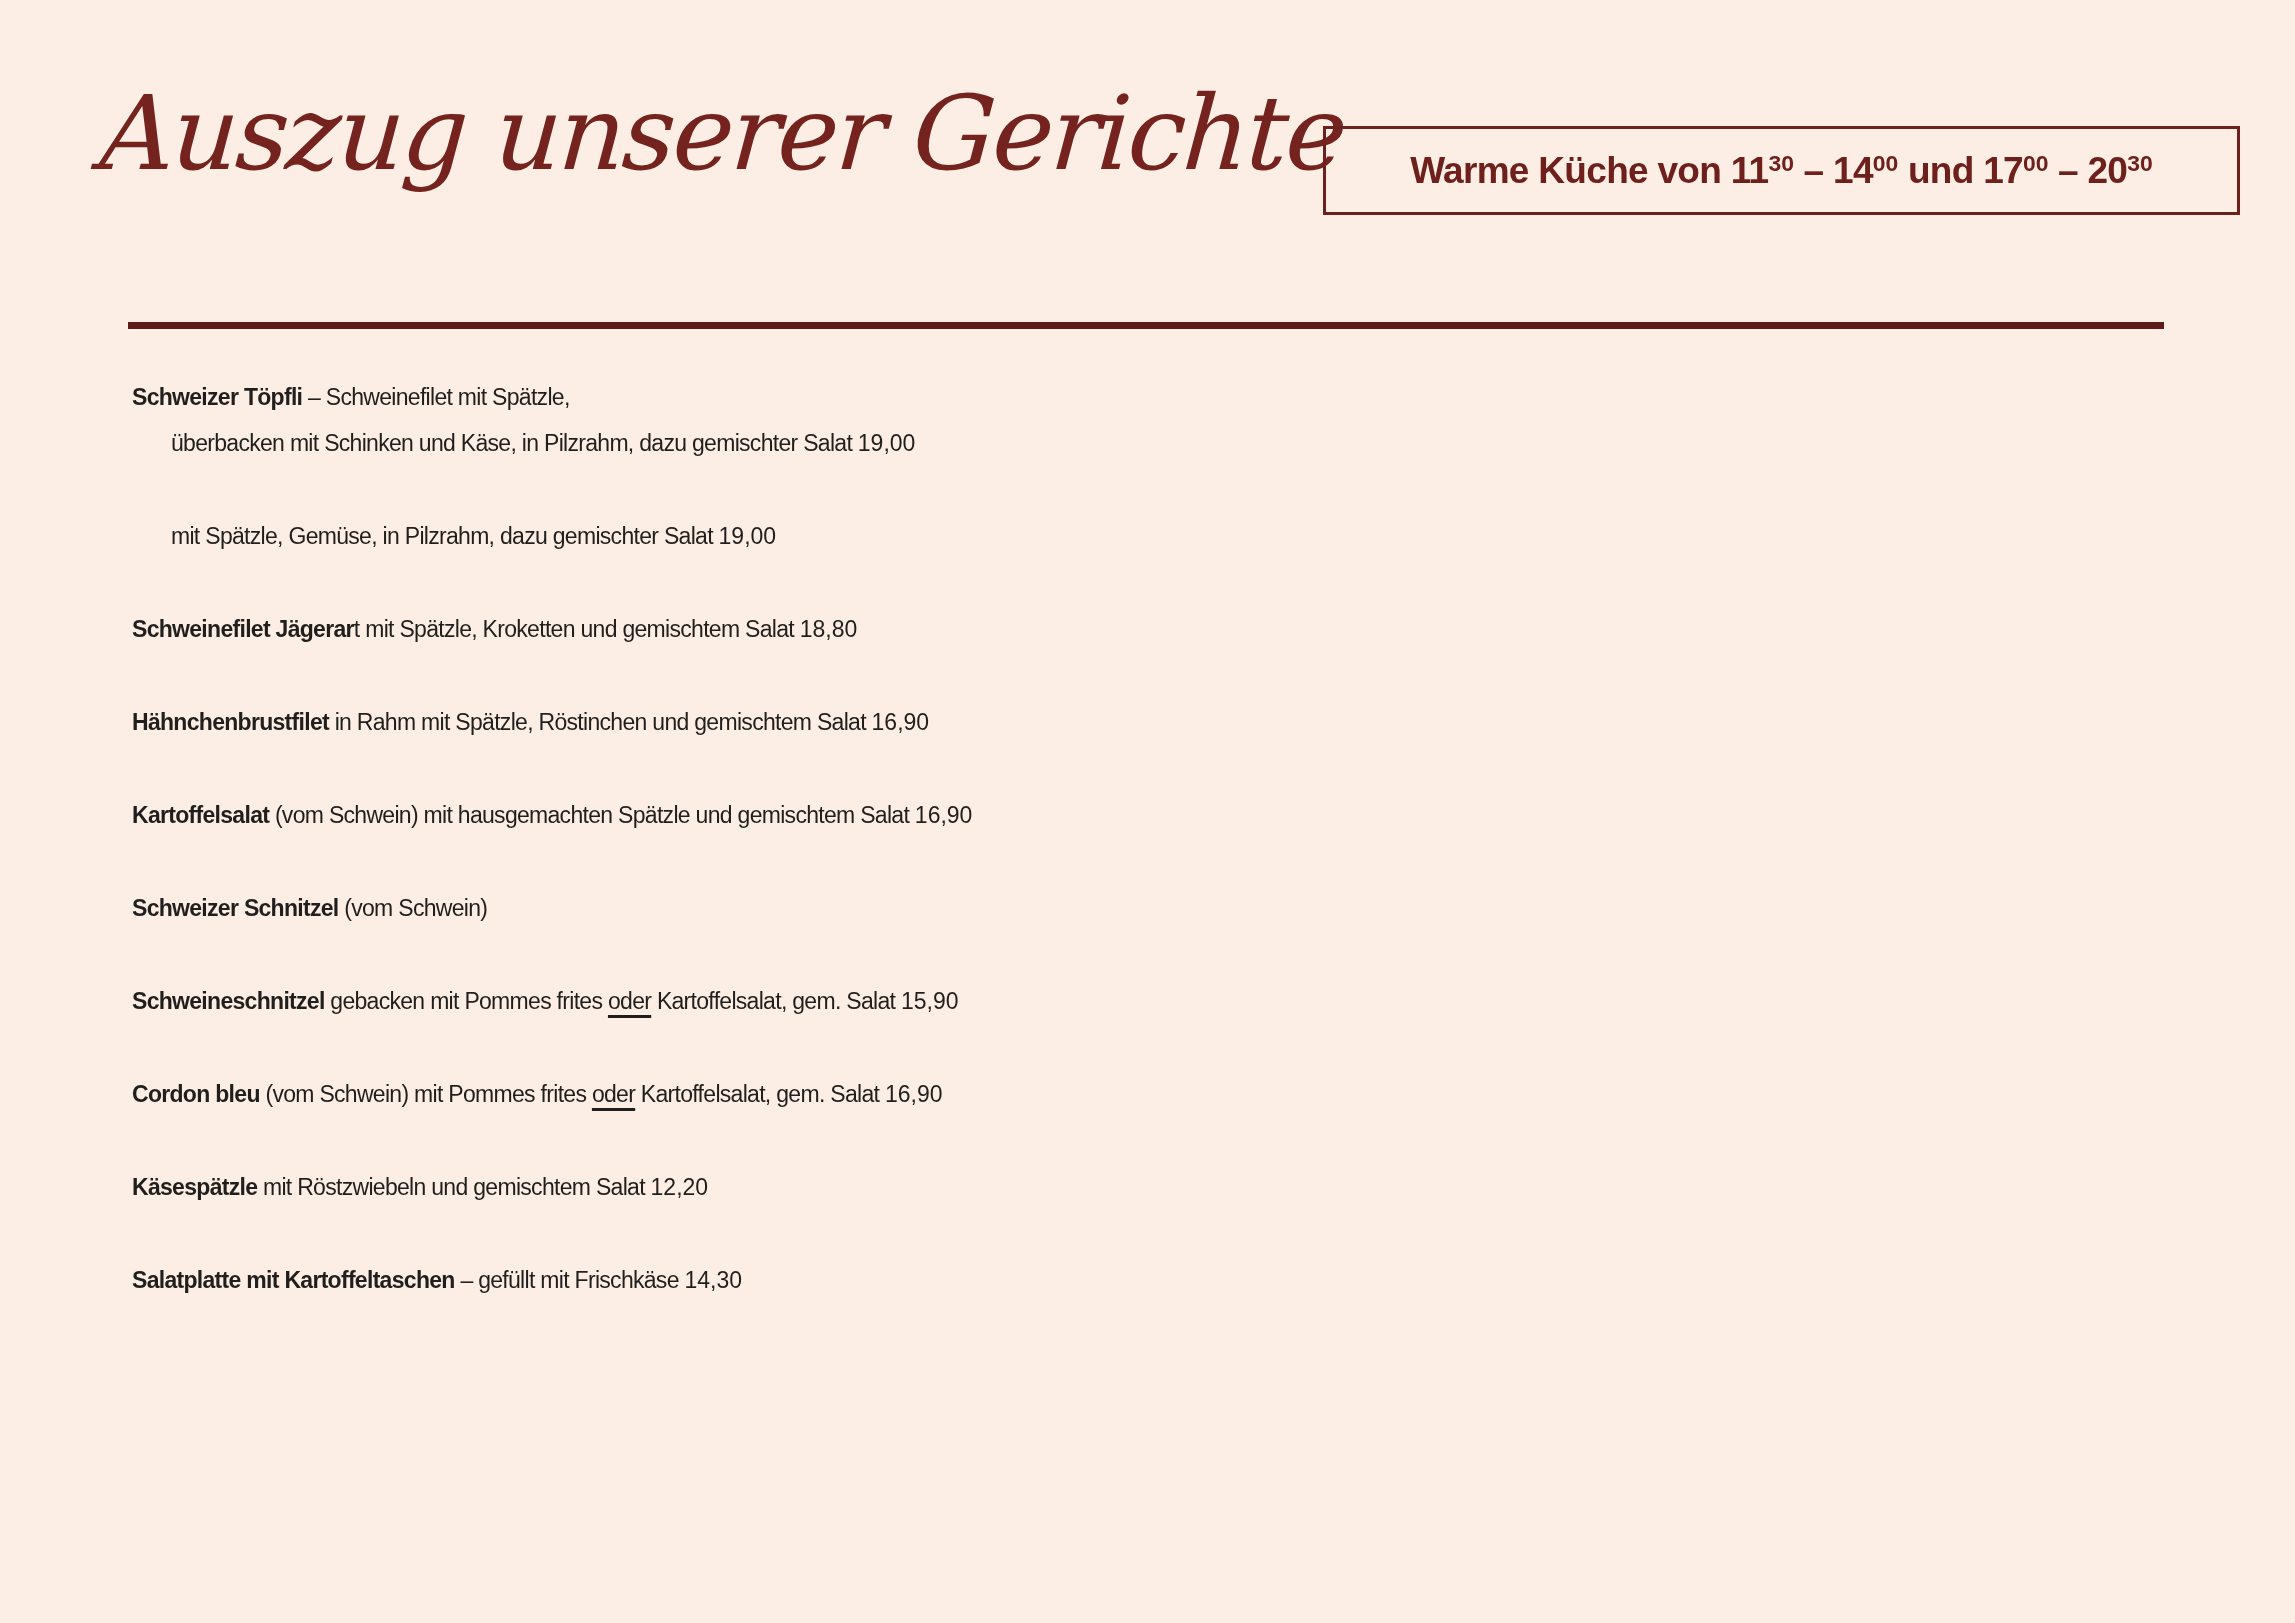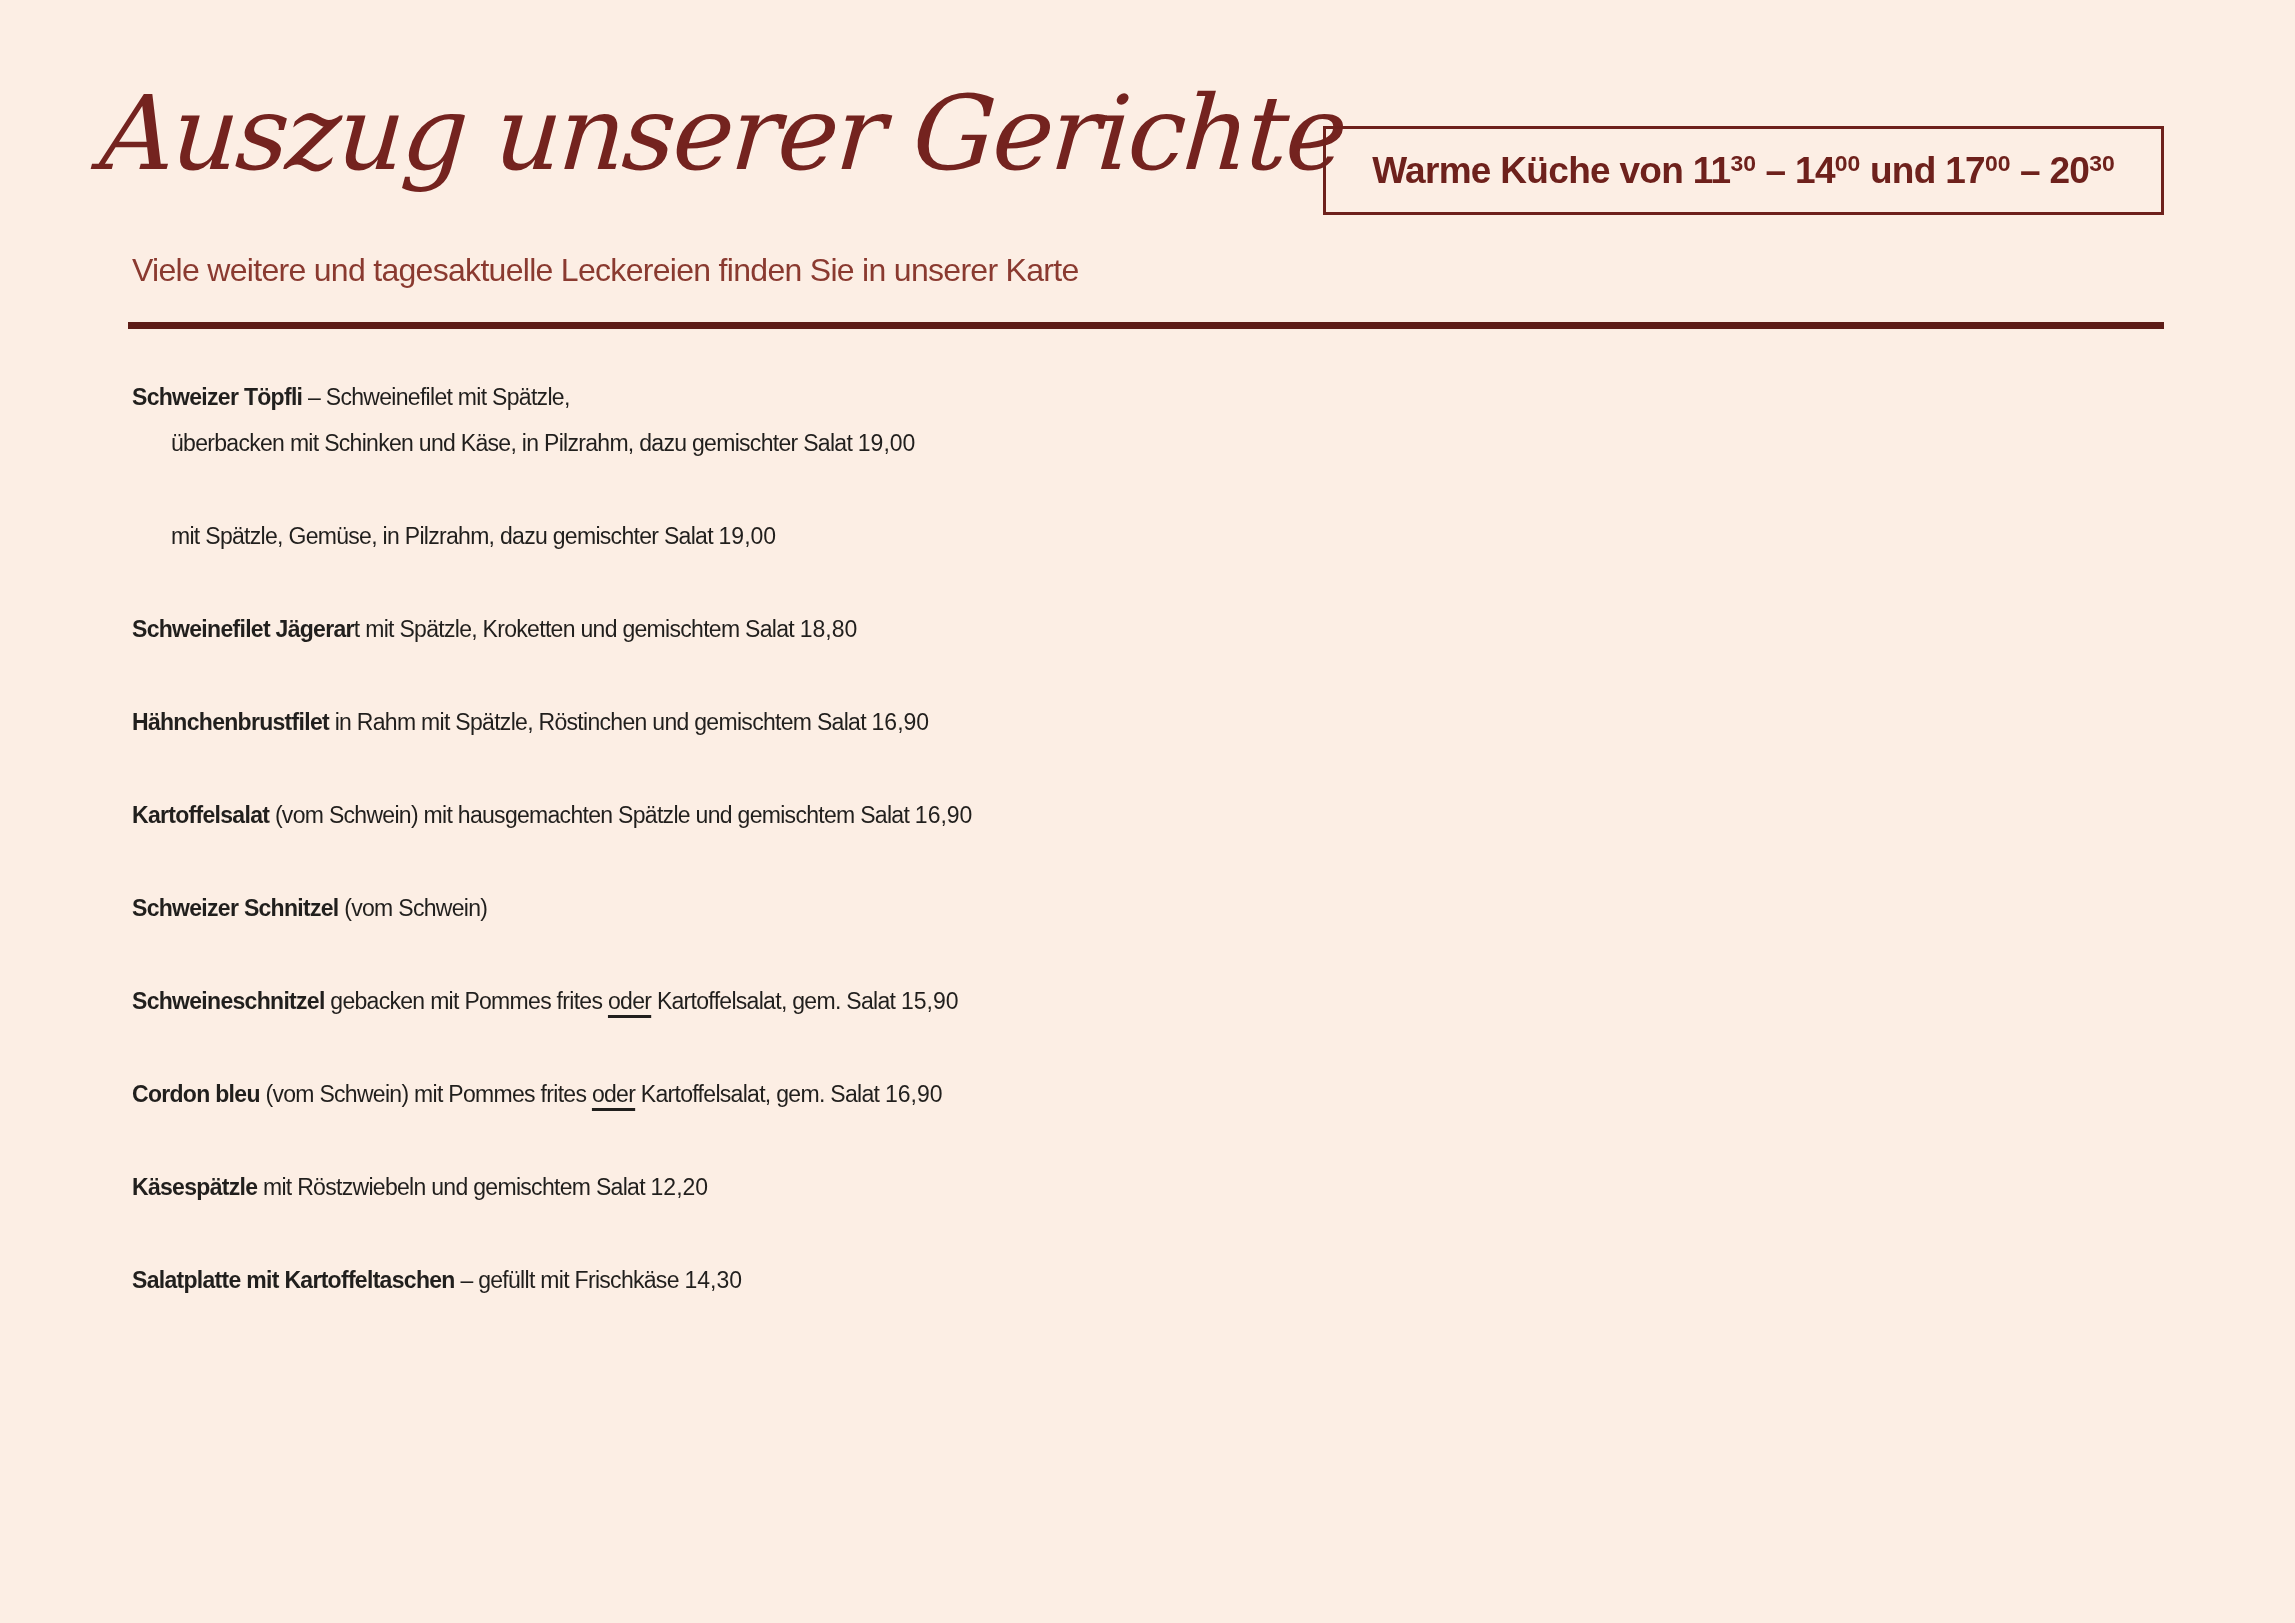--- a/index.html
+++ b/index.html
@@ -40,21 +40,21 @@
     font-size: 32px;
     line-height: 38px;
     letter-spacing: -0.7px;
     color: #8a3a30;
     white-space: nowrap;
   }
   .hours-box {
     position: absolute;
     left: 1323px;
     top: 126px;
-    width: 841px;
+    width: 917px;
     height: 89px;
     box-sizing: border-box;
     border: 3.9px solid #6e211c;
     display: flex;
     align-items: center;
     justify-content: center;
     color: #6e211c;
     font-weight: bold;
     font-size: 37px;
     letter-spacing: -0.7px;
@@ -99,21 +99,20 @@
   .price { letter-spacing: 0; }
 </style>
 </head>
 <body>
 
 <div class="page">
   <h1 class="title">Auszug unserer Gerichte</h1>
   <div class="hours-box">
     <span><span>Warme Küche von 11</span><span class="sup">30</span><span> – 14</span><span class="sup">00</span><span> und 17</span><span class="sup">00</span><span> – 20</span><span class="sup">30</span></span>
   </div>
-  <div class="subtitle">Viele weitere und tagesaktuelle Leckereien finden Sie in unserer Karte</div>
   <div class="divider"></div>
   <div class="menu-list">
       <div class="menu-item">
         <div class="line"><span class="b">Schweizer Töpfli</span><span> – Schweinefilet mit Spätzle,</span></div>
         <div class="line cont"><span>überbacken mit Schinken und Käse, in Pilzrahm, dazu gemischter Salat</span> <span class="price">19,00</span></div>
       </div>
       <div class="menu-item">
         <div class="line cont"><span>mit Spätzle, Gemüse, in Pilzrahm, dazu gemischter Salat</span> <span class="price">19,00</span></div>
       </div>
       <div class="menu-item">

